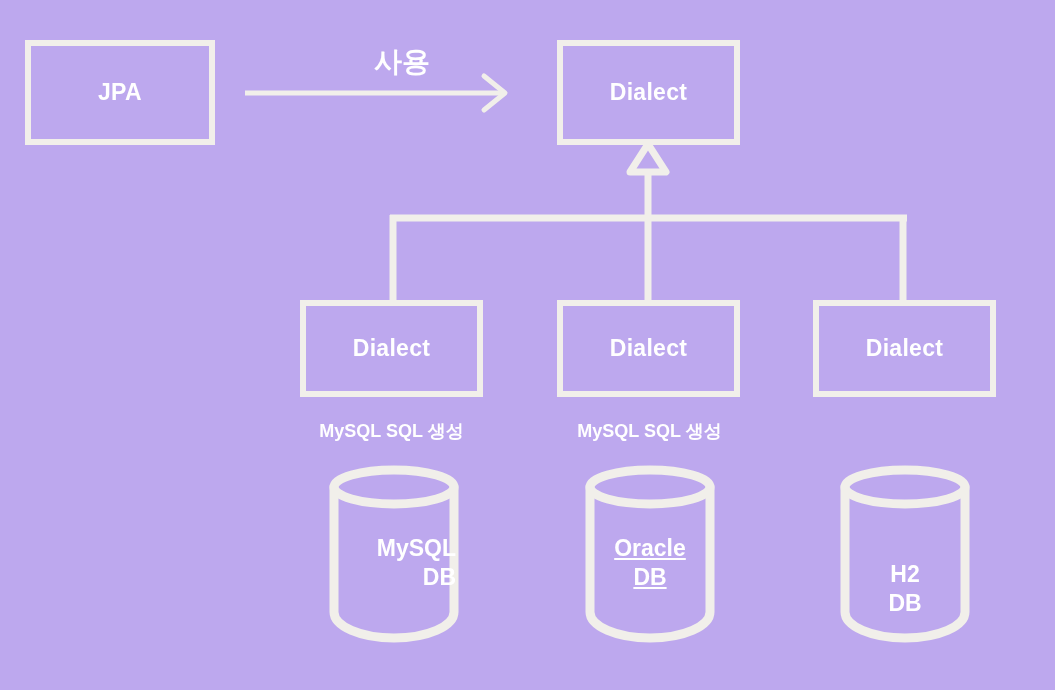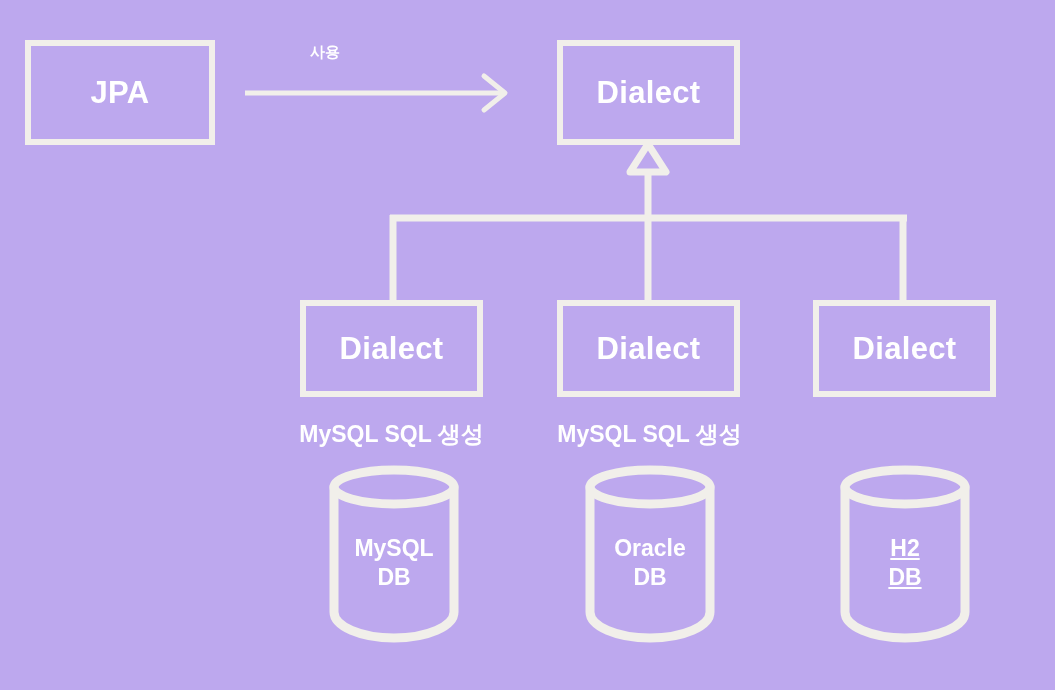--- a/index.html
+++ b/index.html
@@ -31,39 +31,39 @@
     box-sizing: border-box;
     border: 6px solid #F1EFEA;
     display: flex;
     align-items: center;
     justify-content: center;
     background: transparent;
   }
   .node-label {
     color: #FFFFFF;
     font-weight: bold;
-    font-size: 31px;
+    font-size: 23px;
     letter-spacing: 0.3px;
     white-space: nowrap;
     user-select: none;
   }
   .edge-label {
     position: absolute;
     color: #FFFFFF;
     font-weight: bold;
-    font-size: 15px;
+    font-size: 28px;
     white-space: nowrap;
-    text-align: left;
+    text-align: right;
     user-select: none;
   }
   .caption {
     position: absolute;
     color: #FFFFFF;
     font-weight: bold;
-    font-size: 23px;
+    font-size: 18px;
     text-align: center;
     white-space: nowrap;
     user-select: none;
   }
   .db-label {
     position: absolute;
     color: #FFFFFF;
     font-weight: bold;
     font-size: 23px;
     line-height: 29px;
@@ -130,28 +130,28 @@
     <span class="node-label">Dialect</span>
   </div>
 
   <div class="node-box" style="left:813px; top:300px; width:183px; height:97px;">
     <span class="node-label">Dialect</span>
   </div>
 
   <div class="caption" style="left:265px; top:419px; width:253px;">MySQL SQL 생성</div>
   <div class="caption" style="left:523px; top:419px; width:253px;">MySQL SQL 생성</div>
 
-  <div class="db-label" style="left:314px; top:534px; width:160px;">
+  <div class="db-label" style="left:296px; top:534px; width:160px;text-align:right;">
     <div>MySQL</div>
     <div>DB</div>
   </div>
 
-  <div class="db-label" style="left:570px; top:534px; width:160px;">
+  <div class="db-label" style="left:570px; top:534px; width:160px;text-decoration:underline;">
     <div>Oracle</div>
     <div>DB</div>
   </div>
 
-  <div class="db-label" style="left:825px; top:534px; width:160px;text-decoration:underline;">
+  <div class="db-label" style="left:825px; top:560px; width:160px;">
     <div>H2</div>
     <div>DB</div>
   </div>
 
 </div>
 
 </body></html>

